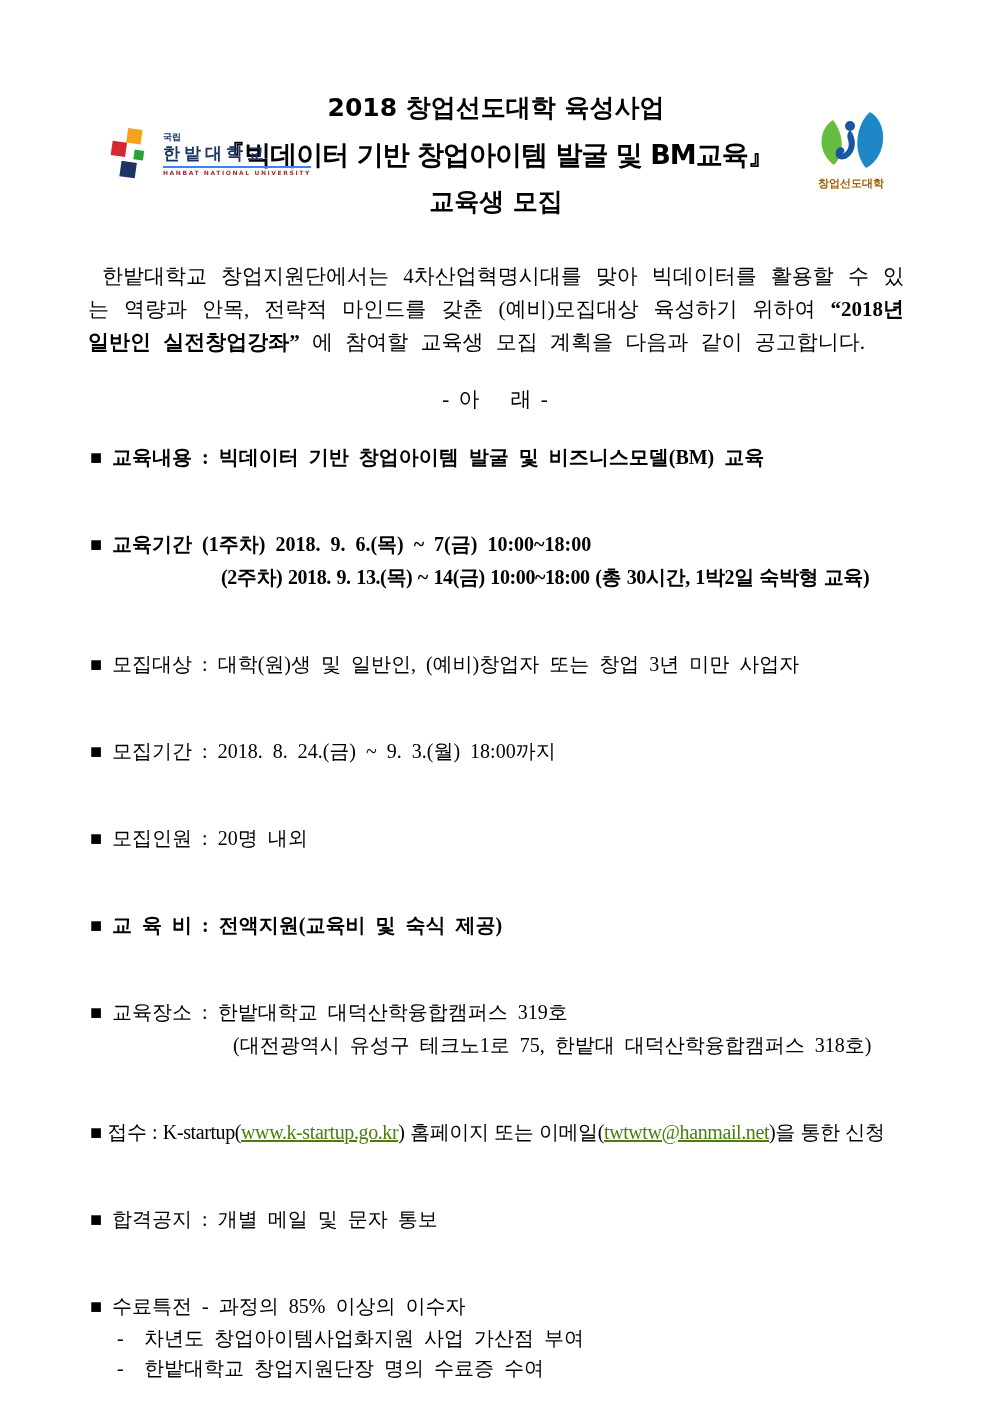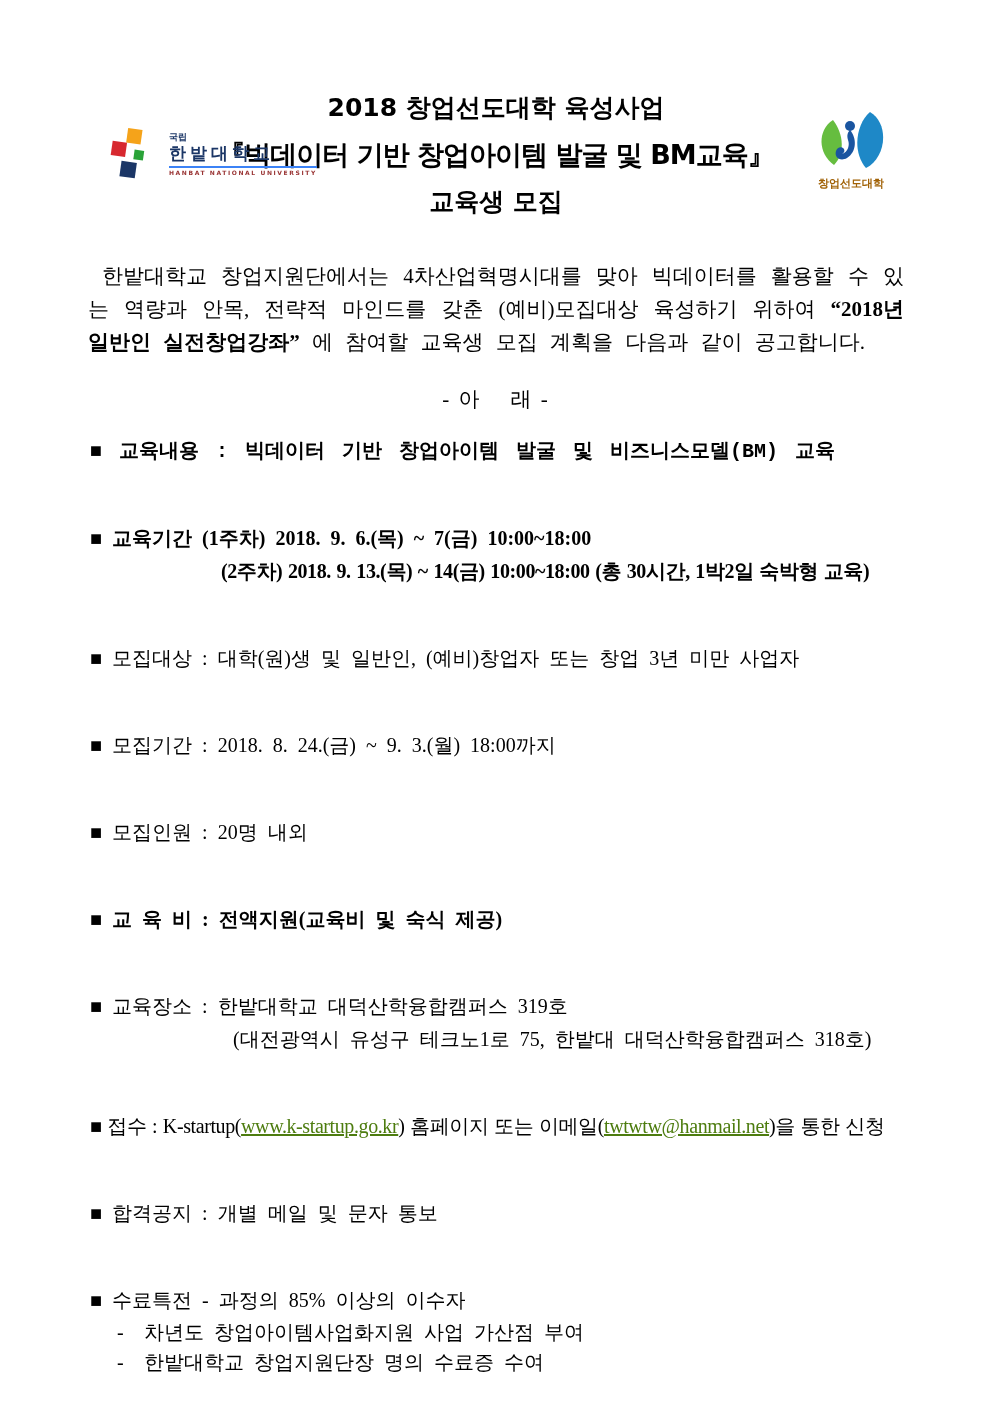--- a/index.html
+++ b/index.html
@@ -11,21 +11,21 @@
   }
   .page { position:relative; width:992px; height:1403px; background:#fff; overflow:hidden; }
 
   
   .header { position:relative; padding-top:84px; height:230px; }
   .titles { text-align:center; font-family:"DejaVu Sans","Liberation Sans",sans-serif; font-weight:bold; color:#000; }
   .title-1 { font-size:25px; line-height:47px; letter-spacing:0px; }
   .title-2 { font-size:27px; line-height:47px; letter-spacing:-1px; }
   .title-3 { font-size:25px; line-height:47px; }
 
-  .logo-left { position:absolute; left:110px; top:128px; display:flex; align-items:flex-start; gap:15px; }
+  .logo-left { position:absolute; left:110px; top:128px; display:flex; align-items:flex-start; gap:9px; }
   .hanbat-text { font-family:"DejaVu Sans","Liberation Sans",sans-serif; padding-top:4px; }
   .hanbat-national { font-size:9px; color:#1b3666; font-weight:bold; line-height:10px; }
   .hanbat-name { font-size:17px; color:#1b3666; font-weight:bold; letter-spacing:4px; line-height:22px;
                  border-bottom:2px solid #3b82f6; padding-bottom:2px; }
   .hanbat-eng { font-size:6px; color:#993333; letter-spacing:1.6px; line-height:10px; font-weight:bold; }
 
   .logo-right { position:absolute; right:86px; top:108px; width:110px; text-align:center; }
   .leading-label { font-family:Liberation Sans, sans-serif; font-size:11px; font-weight:bold;
                    color:#a16207; letter-spacing:0px; margin-top:2px; }
 
@@ -85,21 +85,21 @@
       <div class="leading-label">창업선도대학</div>
     </div>
   </div>
 
   <p class="intro"><span>한밭대학교 창업지원단에서는 4차산업혁명시대를 맞아 빅데이터를 활용할 수 있는 역량과 안목, 전략적 마인드를 갖춘 (예비)모집대상 육성하기 위하여 </span><b>“2018년 일반인 실전창업강좌”</b><span> 에 참여할 교육생 모집 계획을 다음과 같이 공고합니다.</span></p>
 
   <div class="divider">- 아&nbsp;&nbsp;&nbsp;&nbsp;래 -</div>
 
   <div class="items">
 
-    <div class="item" style="margin-top:22px;font-family:Liberation Mono, monospace;">
+    <div class="item" style="margin-top:28px;">
       <div class="line bold">■ 교육내용 : 빅데이터 기반 창업아이템 발굴 및 비즈니스모델(BM) 교육</div>
     </div>
 
     <div class="item">
       <div class="line bold">■ 교육기간 (1주차) 2018. 9. 6.(목) ~ 7(금) 10:00~18:00</div>
       <div class="line bold tight indent-period">(2주차) 2018. 9. 13.(목) ~ 14(금) 10:00~18:00 (총 30시간, 1박2일 숙박형 교육)</div>
     </div>
 
     <div class="item">
       <div class="line">■ 모집대상 : 대학(원)생 및 일반인, (예비)창업자 또는 창업 3년 미만 사업자</div>

